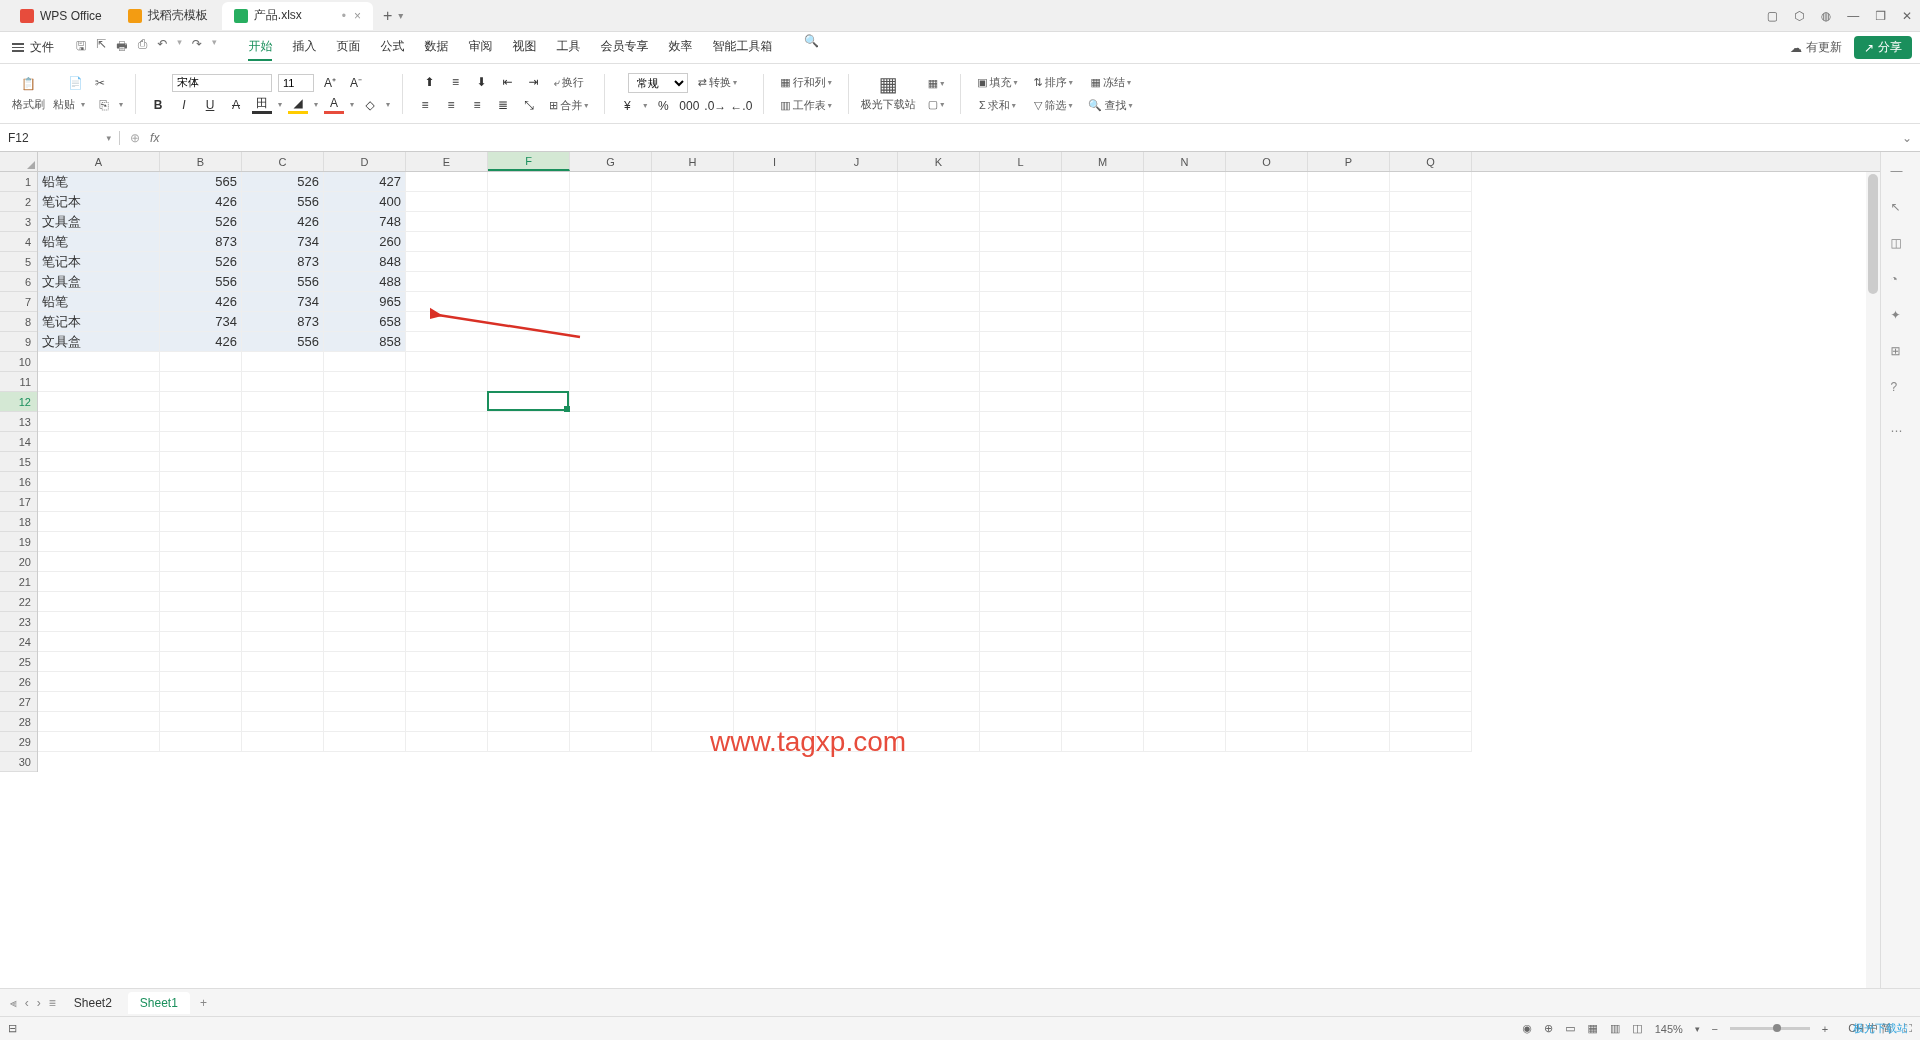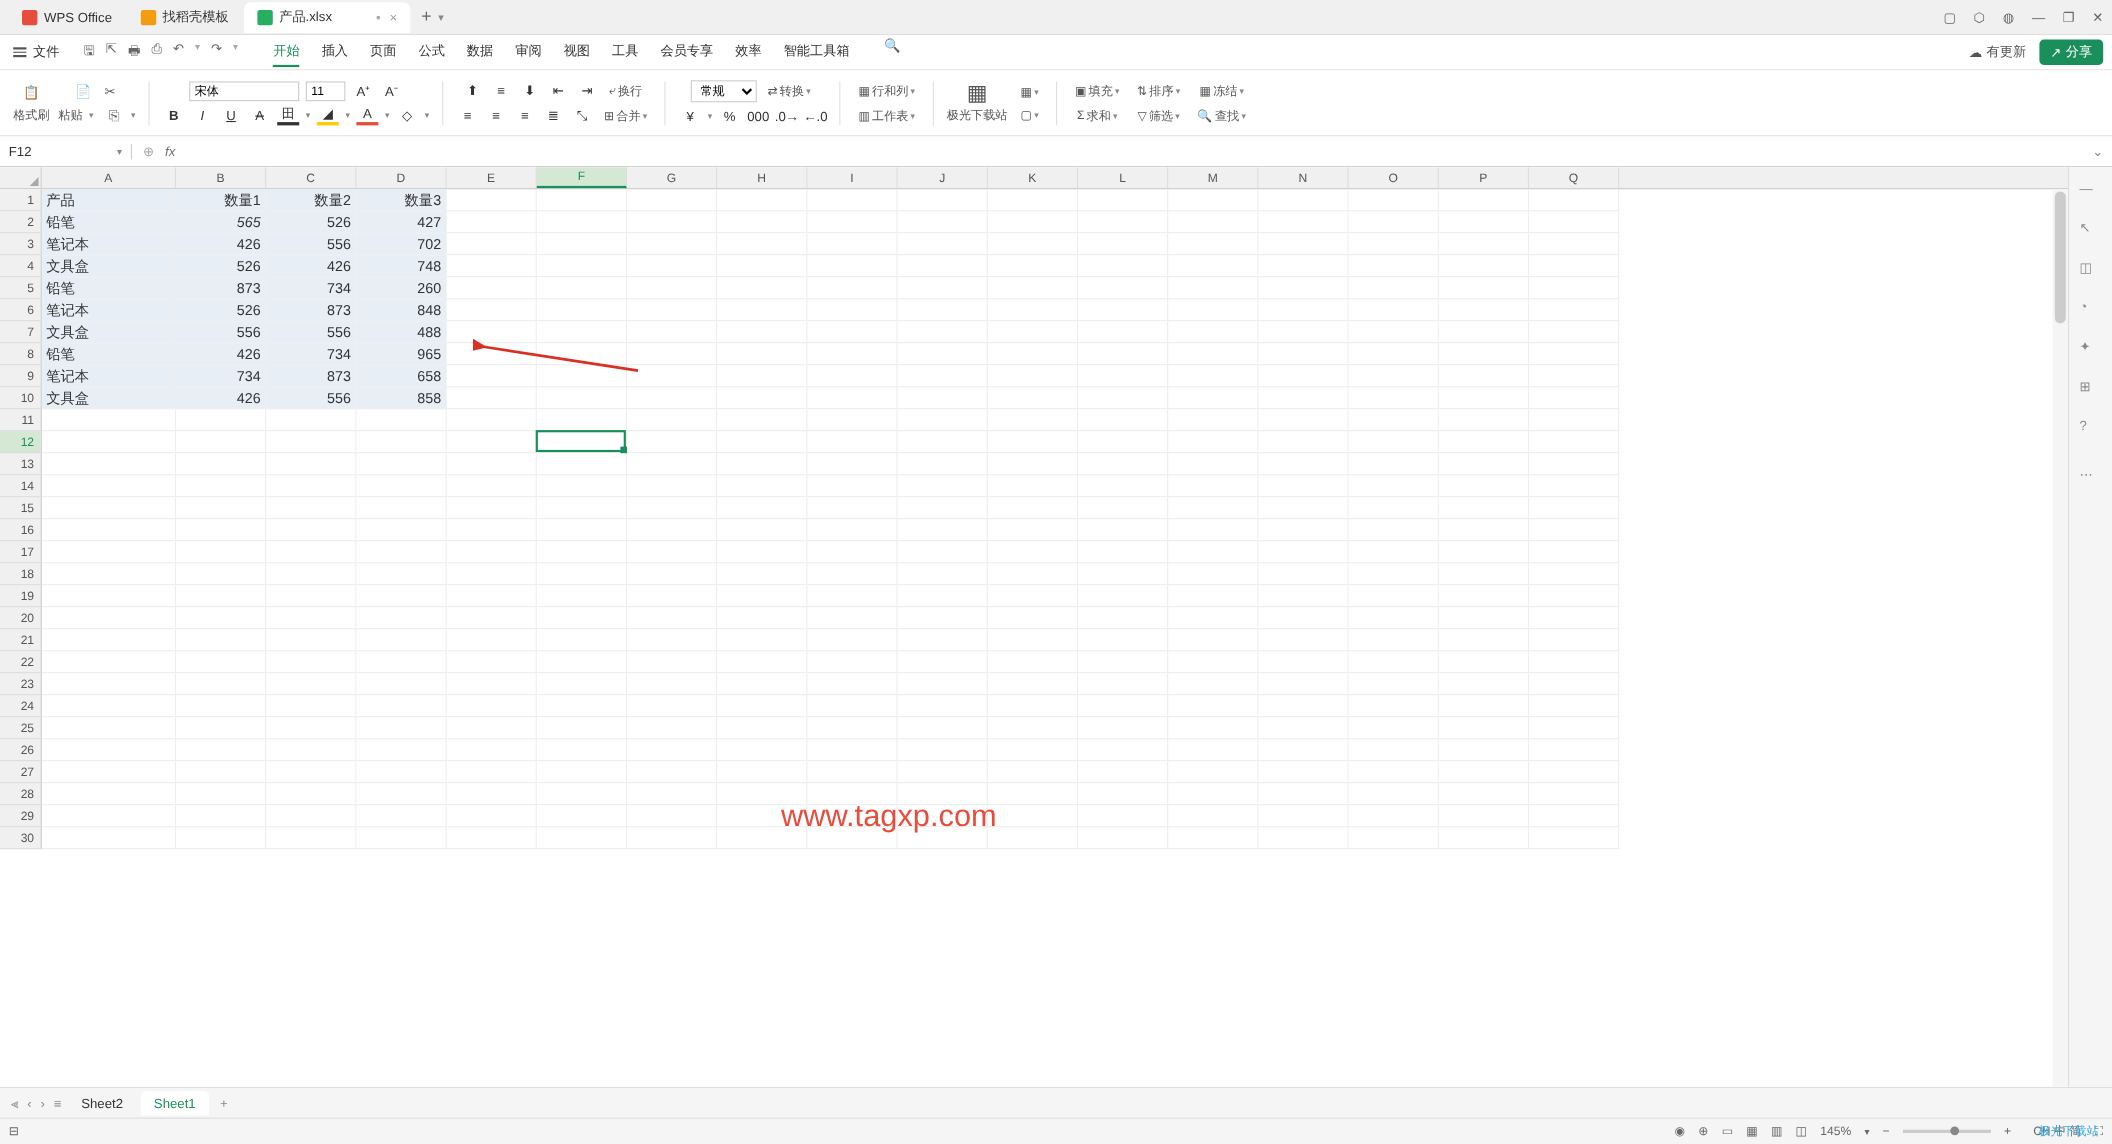--- a/index.html
+++ b/index.html
@@ -354,62 +354,43 @@
         <div class="rowh">24</div>
         <div class="rowh">25</div>
         <div class="rowh">26</div>
         <div class="rowh">27</div>
         <div class="rowh">28</div>
         <div class="rowh">29</div>
         <div class="rowh">30</div>
       </div>
     <div class="cells" id="cells">
         <div class="cell-row">
-          <div class="cell sel-range" style="width: 122px;">产品</div>
-          <div class="cell sel-range num" style="width: 82px;">数量1</div>
-          <div class="cell sel-range num" style="width: 82px;">数量2</div>
-          <div class="cell sel-range num" style="width: 82px;">数量3</div>
-          <div class="cell" style="width: 82px;"></div>
-          <div class="cell" style="width: 82px;"></div>
-          <div class="cell" style="width: 82px;"></div>
-          <div class="cell" style="width: 82px;"></div>
-          <div class="cell" style="width: 82px;"></div>
-          <div class="cell" style="width: 82px;"></div>
-          <div class="cell" style="width: 82px;"></div>
-          <div class="cell" style="width: 82px;"></div>
-          <div class="cell" style="width: 82px;"></div>
-          <div class="cell" style="width: 82px;"></div>
-          <div class="cell" style="width: 82px;"></div>
-          <div class="cell" style="width: 82px;"></div>
-          <div class="cell" style="width: 82px;"></div>
-        </div>
-        <div class="cell-row">
           <div class="cell sel-range" style="width: 122px;">铅笔</div>
-          <div class="cell sel-range num" style="width: 82px; font-style: italic;">565</div>
+          <div class="cell sel-range num" style="width: 82px;">565</div>
           <div class="cell sel-range num" style="width: 82px;">526</div>
           <div class="cell sel-range num" style="width: 82px;">427</div>
           <div class="cell" style="width: 82px;"></div>
           <div class="cell" style="width: 82px;"></div>
           <div class="cell" style="width: 82px;"></div>
           <div class="cell" style="width: 82px;"></div>
           <div class="cell" style="width: 82px;"></div>
           <div class="cell" style="width: 82px;"></div>
           <div class="cell" style="width: 82px;"></div>
           <div class="cell" style="width: 82px;"></div>
           <div class="cell" style="width: 82px;"></div>
           <div class="cell" style="width: 82px;"></div>
           <div class="cell" style="width: 82px;"></div>
           <div class="cell" style="width: 82px;"></div>
           <div class="cell" style="width: 82px;"></div>
         </div>
         <div class="cell-row">
           <div class="cell sel-range" style="width: 122px;">笔记本</div>
           <div class="cell sel-range num" style="width: 82px;">426</div>
           <div class="cell sel-range num" style="width: 82px;">556</div>
-          <div class="cell sel-range num" style="width: 82px;">702</div>
+          <div class="cell sel-range num" style="width: 82px;">400</div>
           <div class="cell" style="width: 82px;"></div>
           <div class="cell" style="width: 82px;"></div>
           <div class="cell" style="width: 82px;"></div>
           <div class="cell" style="width: 82px;"></div>
           <div class="cell" style="width: 82px;"></div>
           <div class="cell" style="width: 82px;"></div>
           <div class="cell" style="width: 82px;"></div>
           <div class="cell" style="width: 82px;"></div>
           <div class="cell" style="width: 82px;"></div>
           <div class="cell" style="width: 82px;"></div>

